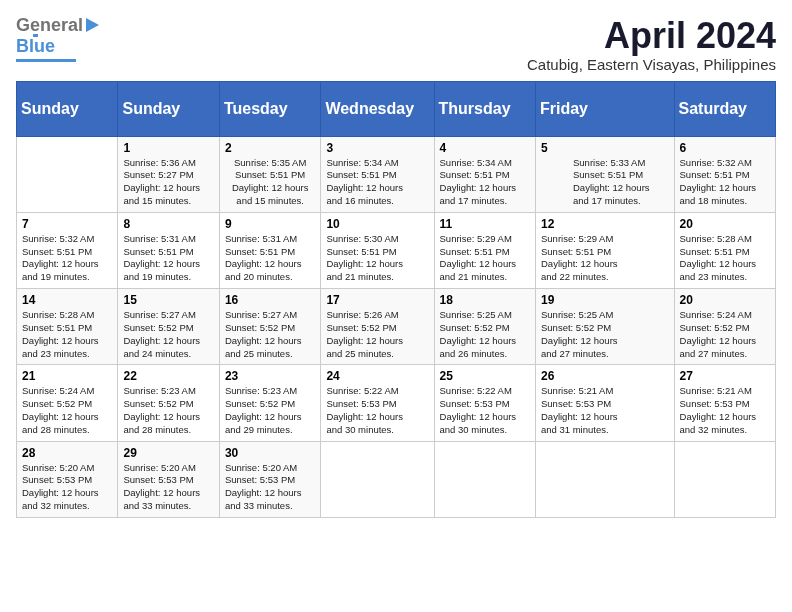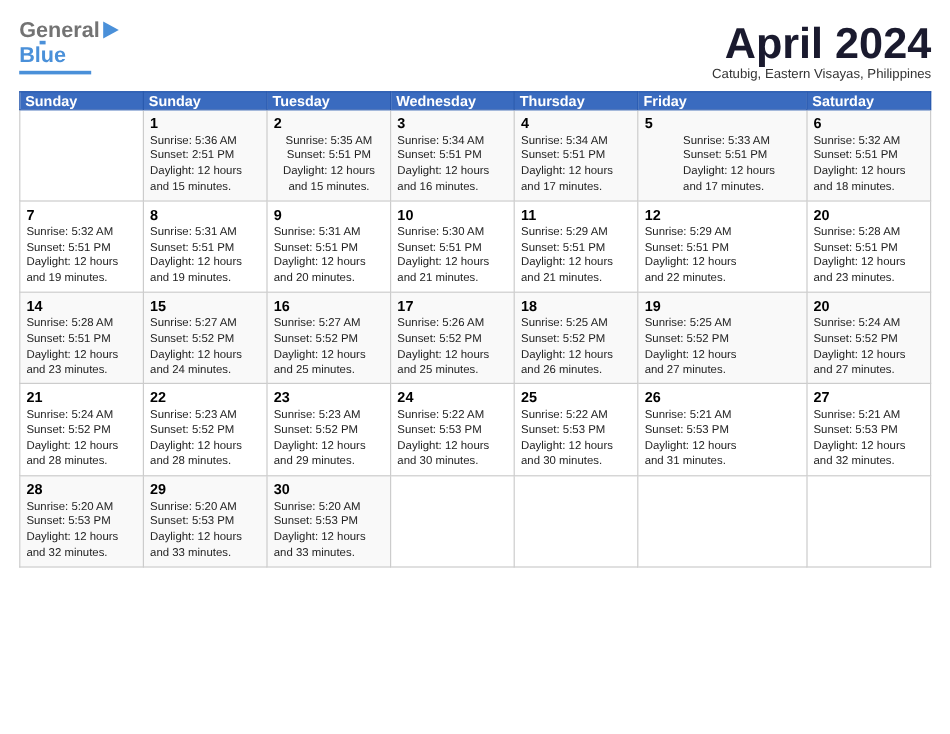--- a/index.html
+++ b/index.html
@@ -36,34 +36,34 @@
     .title-block {
       text-align: right;
     }
     .month-title {
       font-size: 36px;
       font-weight: bold;
       color: #1a1a2e;
       line-height: 1.1;
     }
     .location {
-      font-size: 11px;
+      font-size: 15px;
       color: #333;
     }
     table {
       width: 100%;
       border-collapse: collapse;
       font-size: 10.5px;
     }
     thead tr th {
       background: #3a6bbf;
       color: #fff;
-      padding: 0 4px;
+      padding: 18px 4px;
       text-align: left;
-      font-size: 12px;
+      font-size: 16px;
       font-weight: bold;
       border: 1px solid #2a5aae;
     }
     tbody tr td {
       border: 1px solid #ccc;
       padding: 4px 5px;
       vertical-align: top;
       background: #fff;
       min-height: 80px;
     }
@@ -115,21 +115,21 @@
         <th>Friday</th>
         <th>Saturday</th>
       </tr>
   </thead>
   <tbody id="calendar-body">
   <tr>
         <td class="empty"></td>
         <td>
           <span class="day-num">1</span>
           <div class="cell-content" style="white-space: pre-line;">Sunrise: 5:36 AM
-Sunset: 2:51 PM
+Sunset: 5:27 PM
 Daylight: 12 hours
 and 15 minutes.</div>
         </td>
         <td>
           <span class="day-num">2</span>
           <div class="cell-content" style="white-space: pre-line; text-align: center;">Sunrise: 5:35 AM
 Sunset: 5:51 PM
 Daylight: 12 hours
 and 15 minutes.</div>
         </td>

